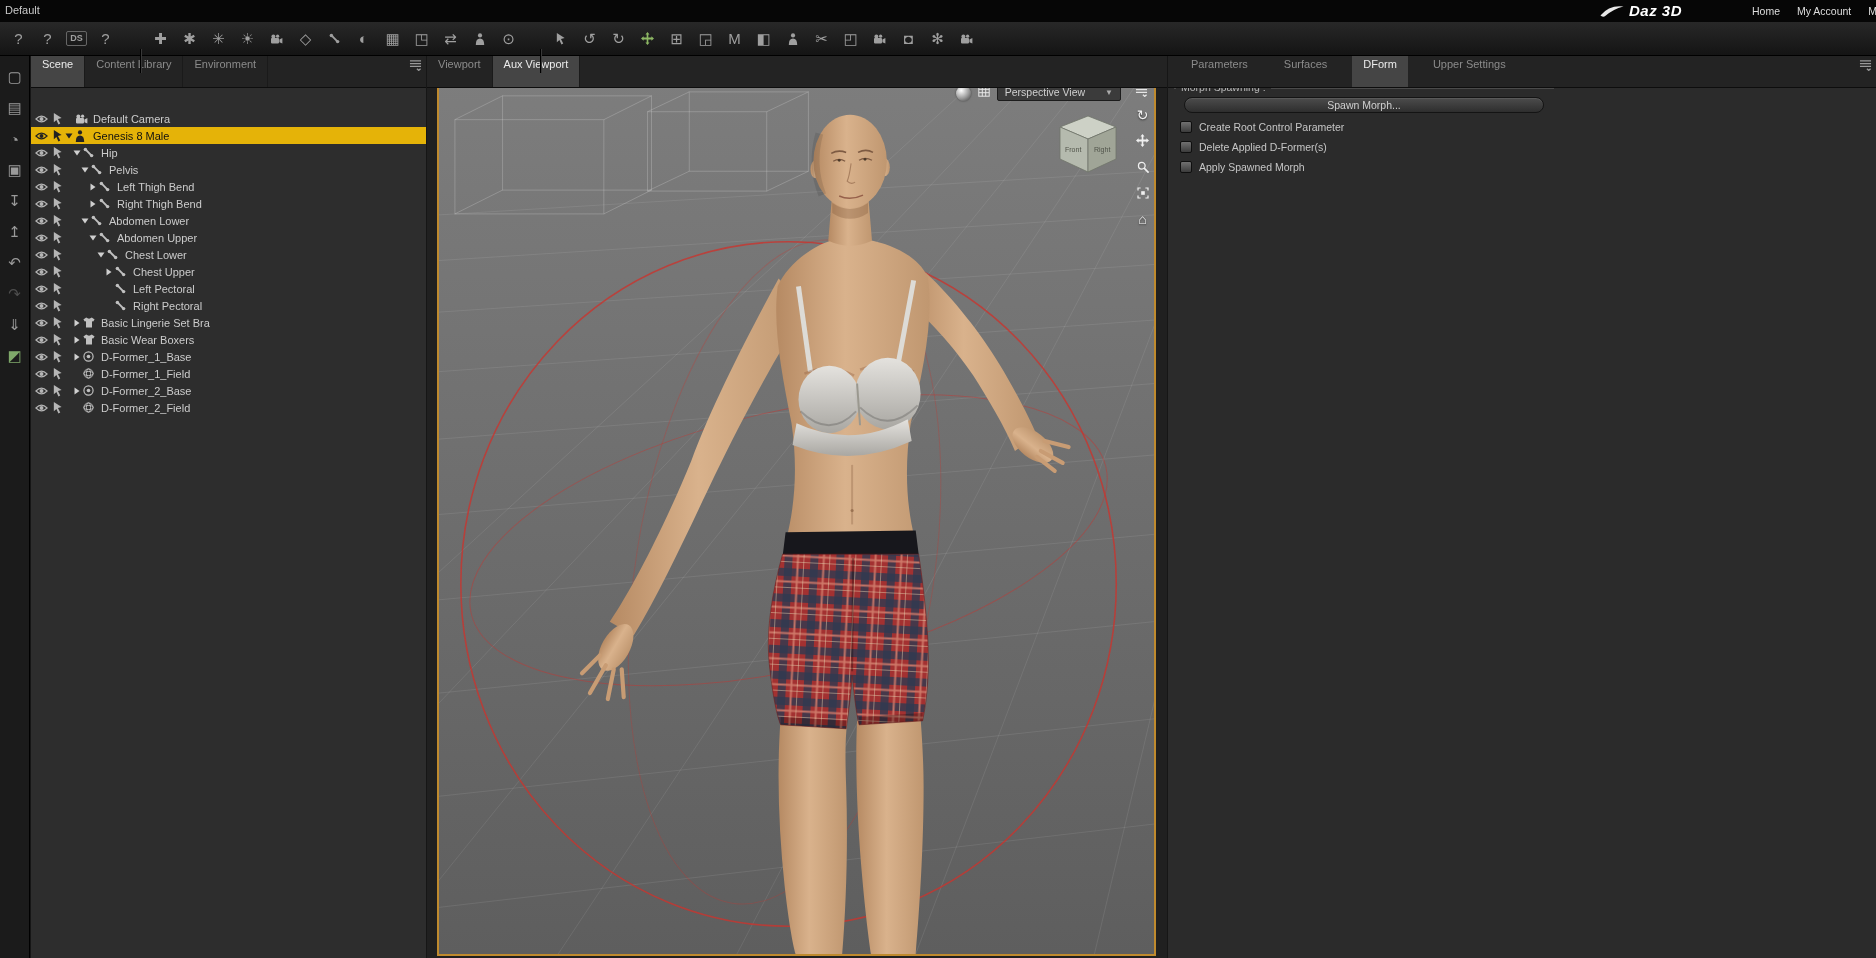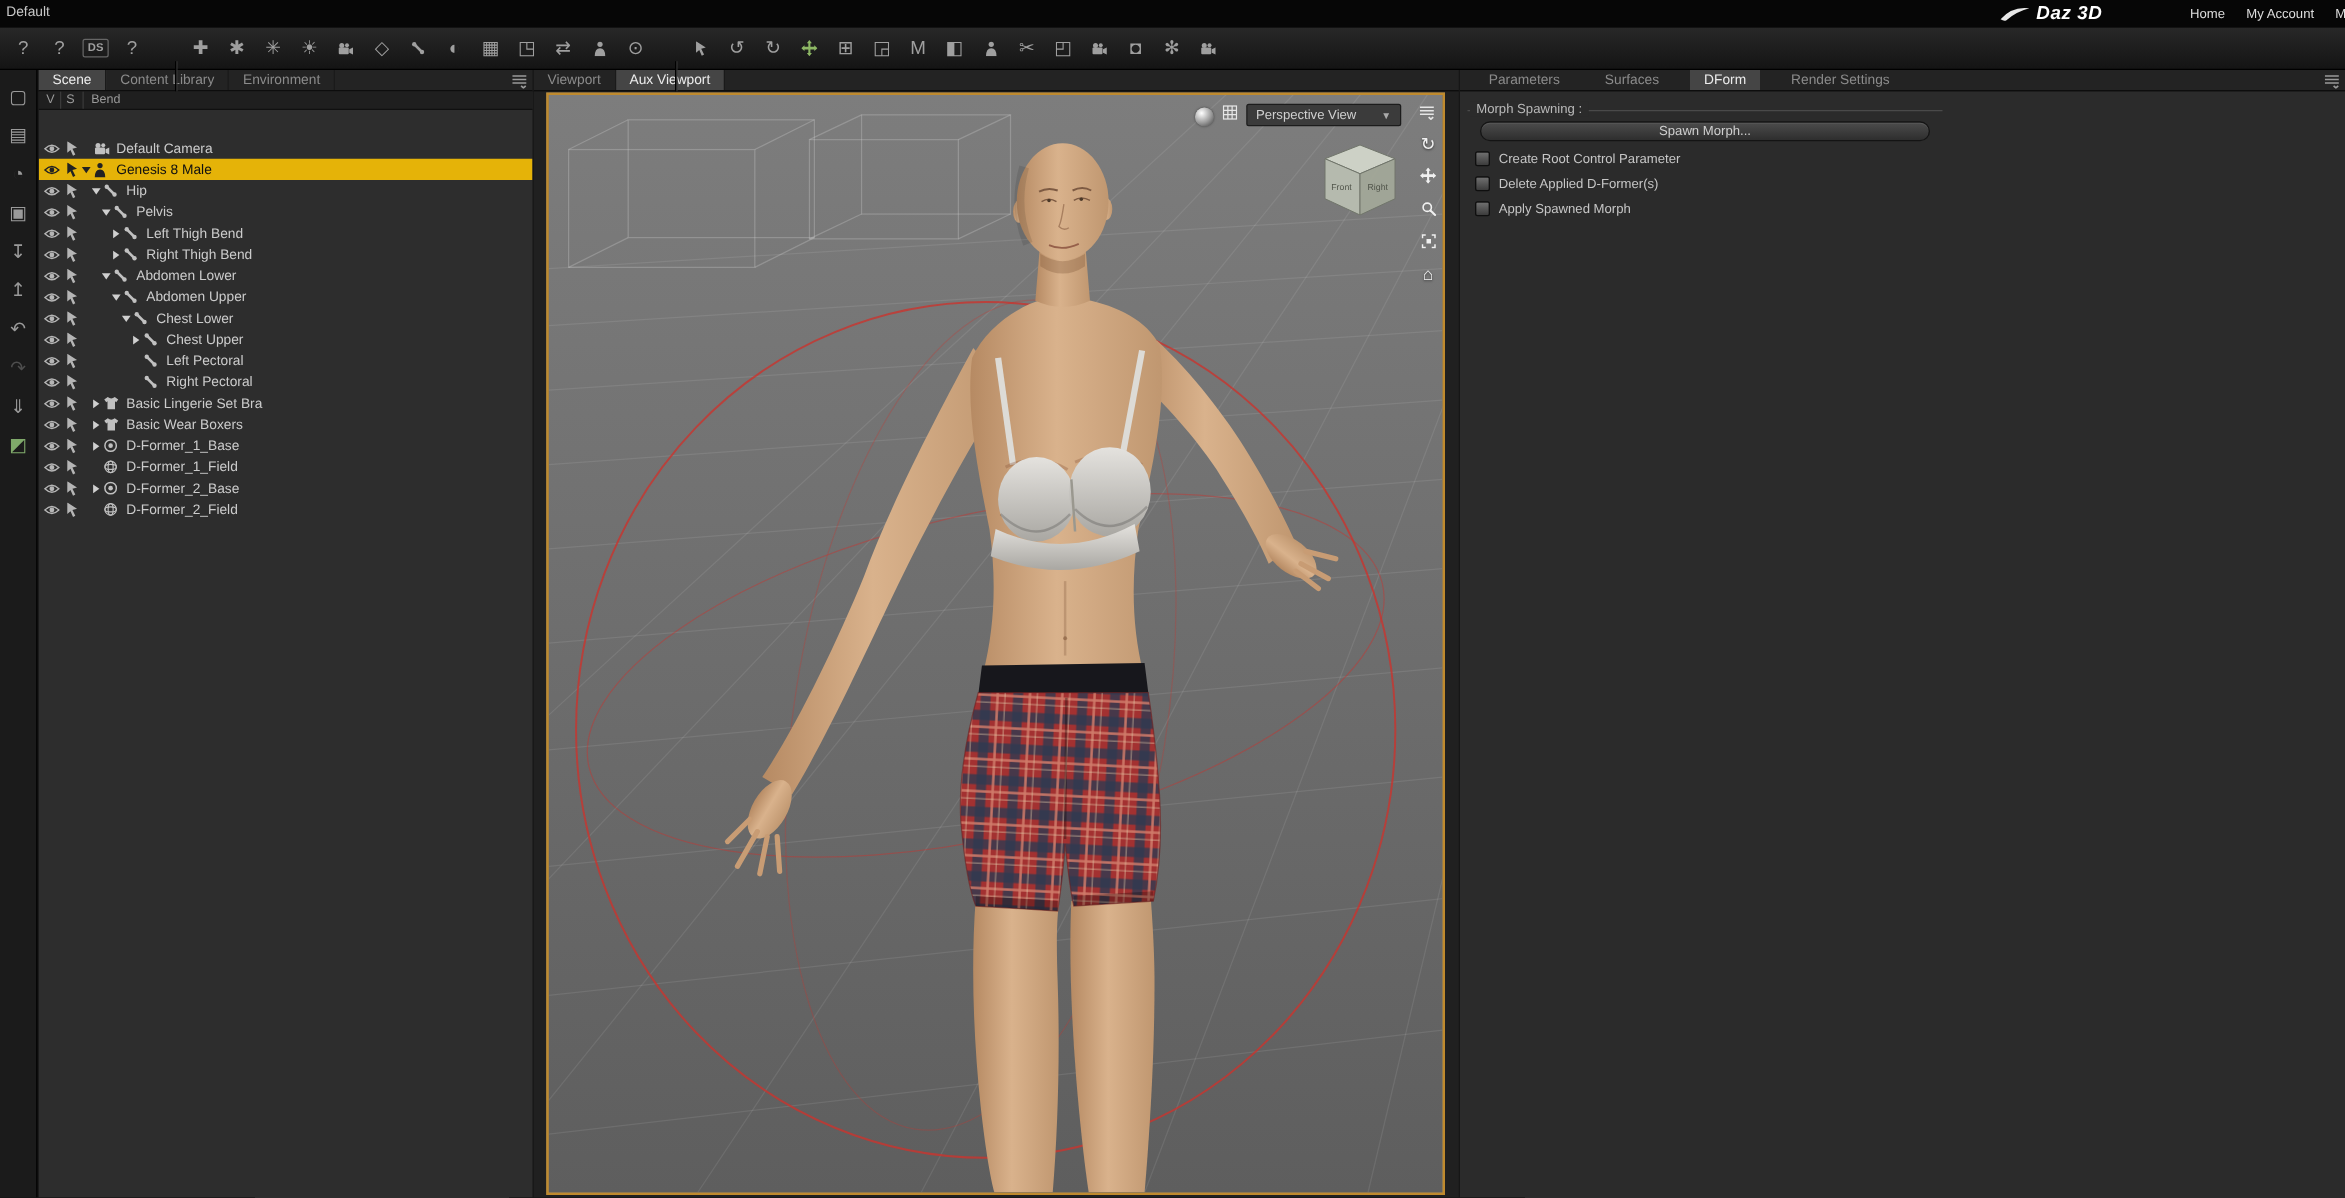--- a/index.html
+++ b/index.html
@@ -27,21 +27,21 @@
   .tb-sep { position:absolute; top:27px; width:1px; height:24px; background:#000; box-shadow:1px 0 0 #383838; }
 
   
   #left-strip { position:absolute; left:0; top:56px; bottom:0; width:30px; background:#1b1b1b;
     border-right:1px solid #000; display:flex; flex-direction:column; align-items:center; padding-top:10px; gap:9px; z-index:4; }
   .ls-icon { width:22px; height:22px; display:flex; align-items:center; justify-content:center; color:#9a9a9a; font-size:15px; cursor:pointer; }
   .ls-icon.accent { color:#7fa96a; }
   .ls-icon.disabled { color:#4e4e4e; }
 
   
-  .panel-tabs { position:absolute; top:56px; height:17px; background:#232323; border-bottom:1px solid #0d0d0d;
+  .panel-tabs { position:absolute; top:56px; height:32px; background:#232323; border-bottom:1px solid #0d0d0d;
     display:flex; align-items:stretch; font-size:11px; z-index:4; }
   .tab { padding:0 11px; line-height:17px; color:#8b8b8b; border-right:1px solid #1a1a1a; cursor:pointer; white-space:nowrap; }
   .tab.active { background:#454545; color:#ececec; }
   .panel-menu { position:absolute; right:4px; top:3px; color:#9a9a9a; cursor:pointer; }
   #scene-tabs { left:31px; width:395px; }
   #vp-tabs { left:427px; width:740px; }
   #rp-tabs { left:1168px; width:708px; padding-left:12px; gap:14px; }
   #rp-tabs .tab { border-right:none; }
 
   
@@ -961,21 +961,21 @@
 </div>
 
 <div id="rp-tabs" class="panel-tabs" data-name="right-panel-tabs">
   <span class="panel-menu" data-name="right-panel-menu-icon"><svg viewBox="0 0 14 13" width="13" height="12" stroke="currentColor" stroke-width="1.4" fill="none">
         <path d="M1 2 H13 M1 5 H13 M1 8 H13"></path>
         <path d="M8.5 10.5 L10.5 12.3 L12.5 10.5"></path>
       </svg></span>
 <span class="tab" data-name="tab-parameters">Parameters</span>
     <span class="tab" data-name="tab-surfaces">Surfaces</span>
     <span class="tab active" data-name="tab-dform">DForm</span>
-    <span class="tab" data-name="tab-render-settings">Render Settings</span>
+    <span class="tab" data-name="tab-render-settings">Upper Settings</span>
   </div>
 <div id="right-panel" data-name="dform-panel">
   <div id="rp-content" data-name="dform-panel-content">
     <div class="morph-group" data-name="morph-spawning-group">
       <span class="morph-label" data-name="morph-spawning-label">Morph Spawning :</span>
       <div class="rp-btn" data-name="spawn-morph-button">Spawn Morph...</div>
       <div id="rp-checks" data-name="morph-options">
           <div class="chk" data-name="create-root-control-parameter-checkbox-row">
             <span class="box" data-name="create-root-control-parameter-checkbox"></span>
             <span class="lbl" data-name="checkbox-label">Create Root Control Parameter</span>

